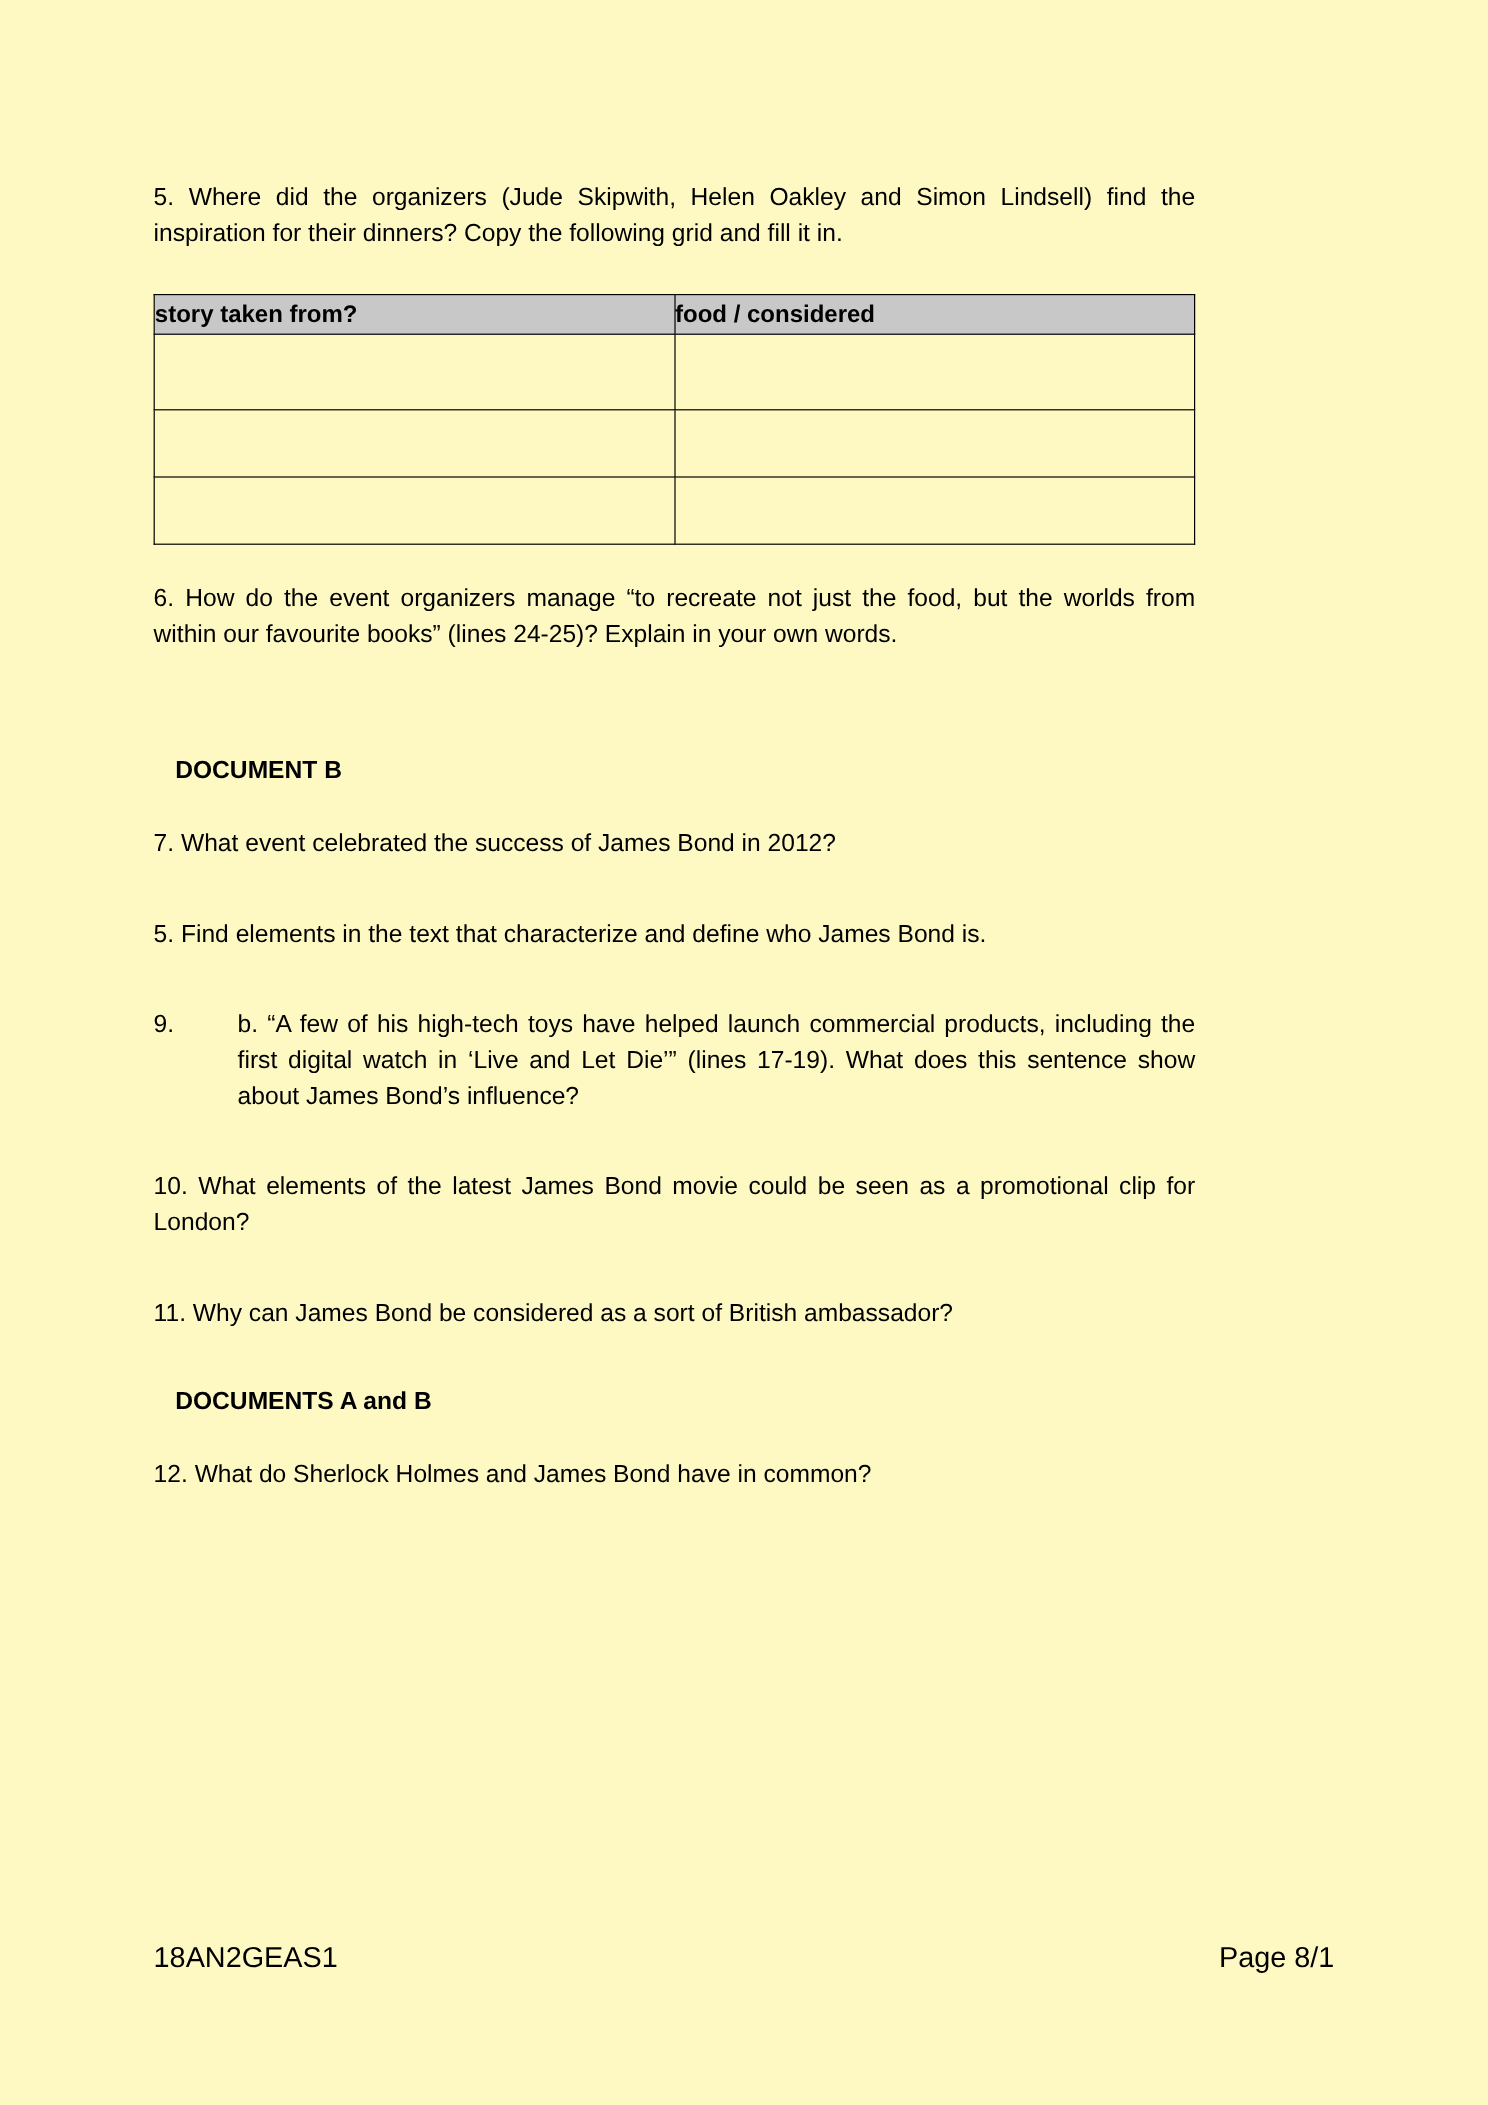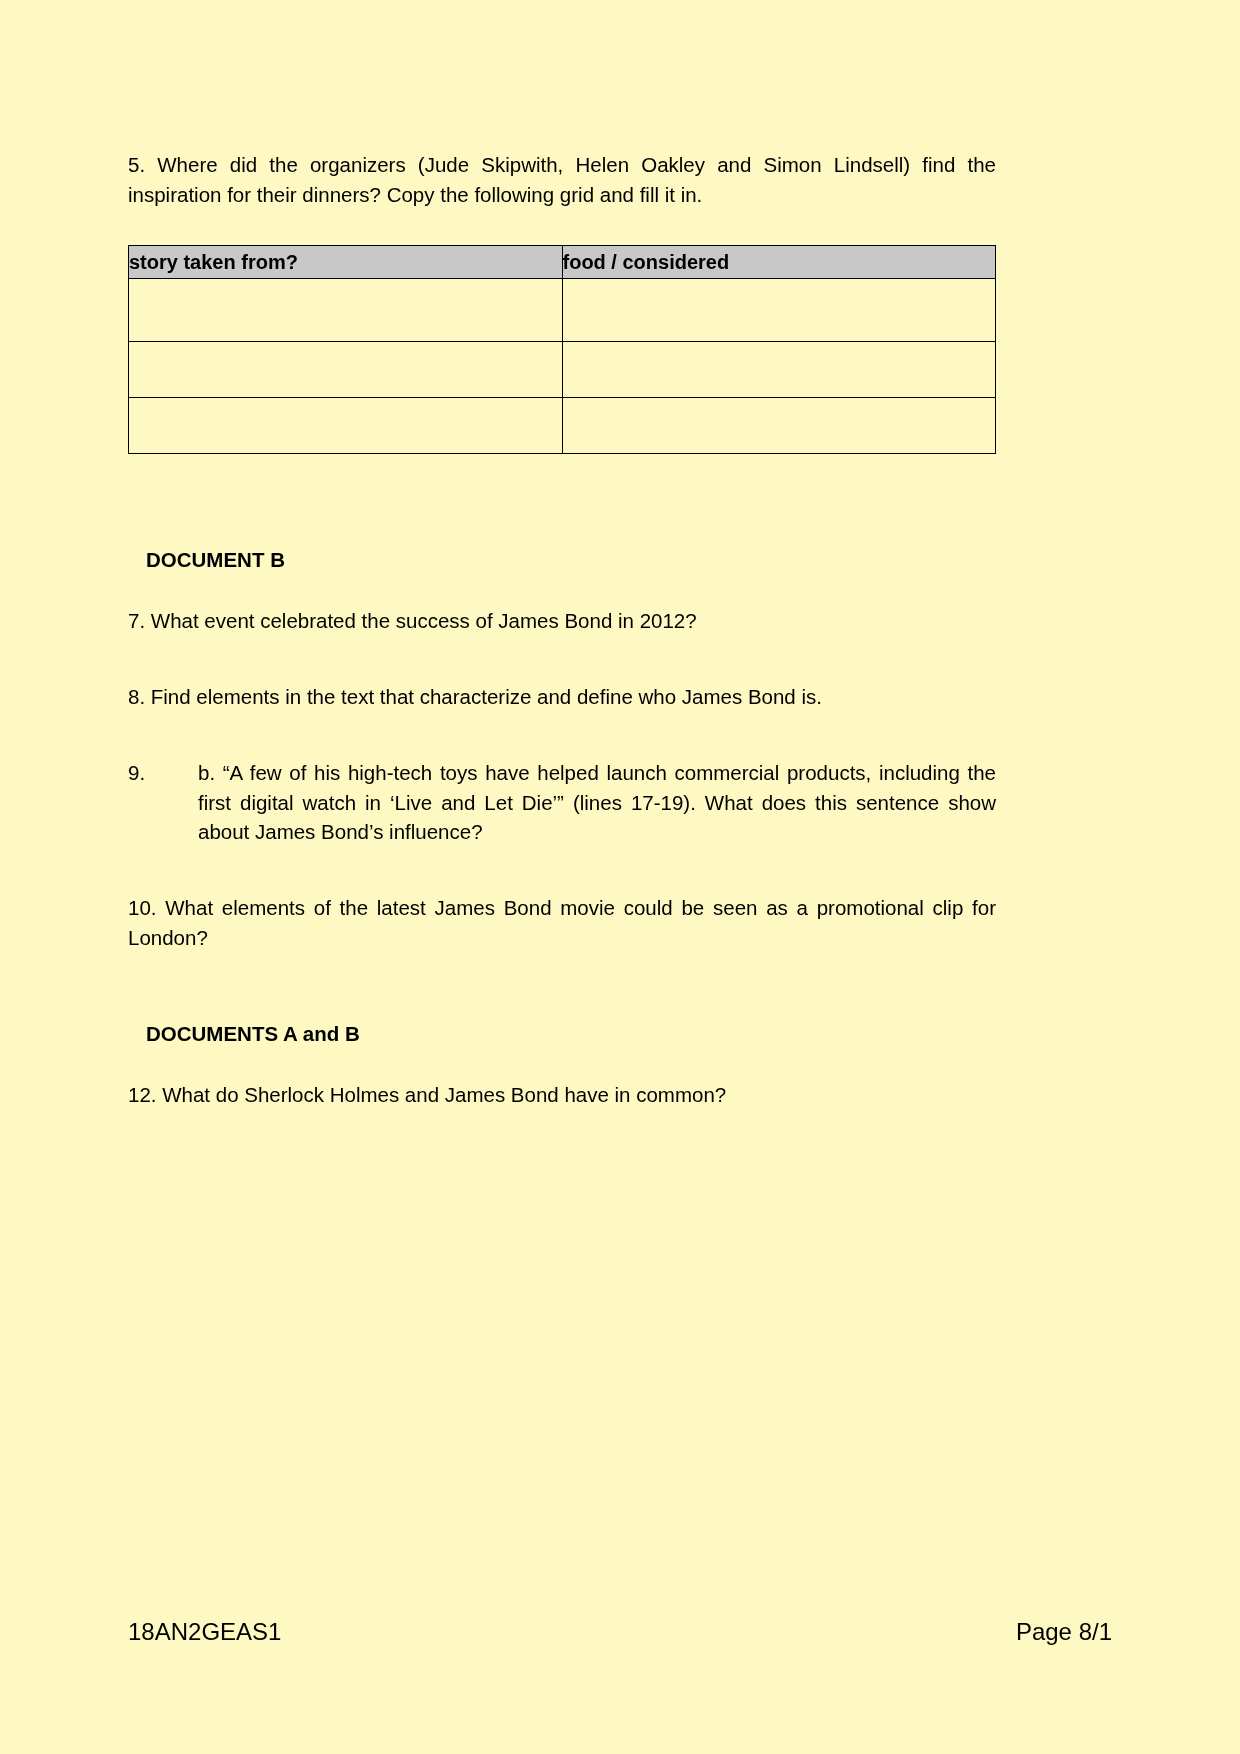--- a/index.html
+++ b/index.html
@@ -127,56 +127,62 @@
             <td></td>
           </tr>
           <tr>
             <td></td>
             <td></td>
           </tr>
         </tbody>
       </table>
     </div>
 
+    <div class="q-block">
+      <p class="q">6. How do the event organizers manage “to recreate not just the food, but the worlds from within our favourite books” (lines 24-25)? Explain in your own words.</p>
+    </div>
 
     <div class="spacer-lg"></div>
 
     <div>
       <p class="doc-heading">DOCUMENT B</p>
     </div>
 
     <div class="spacer-md"></div>
 
     <div class="q-block">
       <p class="q">7. What event celebrated the success of James Bond in 2012?</p>
     </div>
 
     <div class="spacer-sm"></div>
 
     <div class="q-block">
-      <p class="q">8. Find elements in the text that characterize and define who James Bond is.</p>
+      <p class="q">5. Find elements in the text that characterize and define who James Bond is.</p>
     </div>
 
     <div class="spacer-sm"></div>
 
     <div class="q-block q-num-row">
       <div class="q-num">9.</div>
       <div class="q-body">
         <div>b. “A few of his high-tech toys have helped launch commercial products, including the first digital watch in ‘Live and Let Die’” (lines 17-19). What does this sentence show about James Bond’s influence?</div>
       </div>
     </div>
 
     <div class="spacer-sm"></div>
 
     <div class="q-block">
       <p class="q">10. What elements of the latest James Bond movie could be seen as a promotional clip for London?</p>
     </div>
 
     <div class="spacer-sm"></div>
 
+    <div class="q-block">
+      <p class="q">11. Why can James Bond be considered as a sort of British ambassador?</p>
+    </div>
 
     <div class="spacer-sm"></div>
 
     <div>
       <p class="doc-heading">DOCUMENTS A and B</p>
     </div>
 
     <div class="spacer-md"></div>
 
     <div class="q-block">

